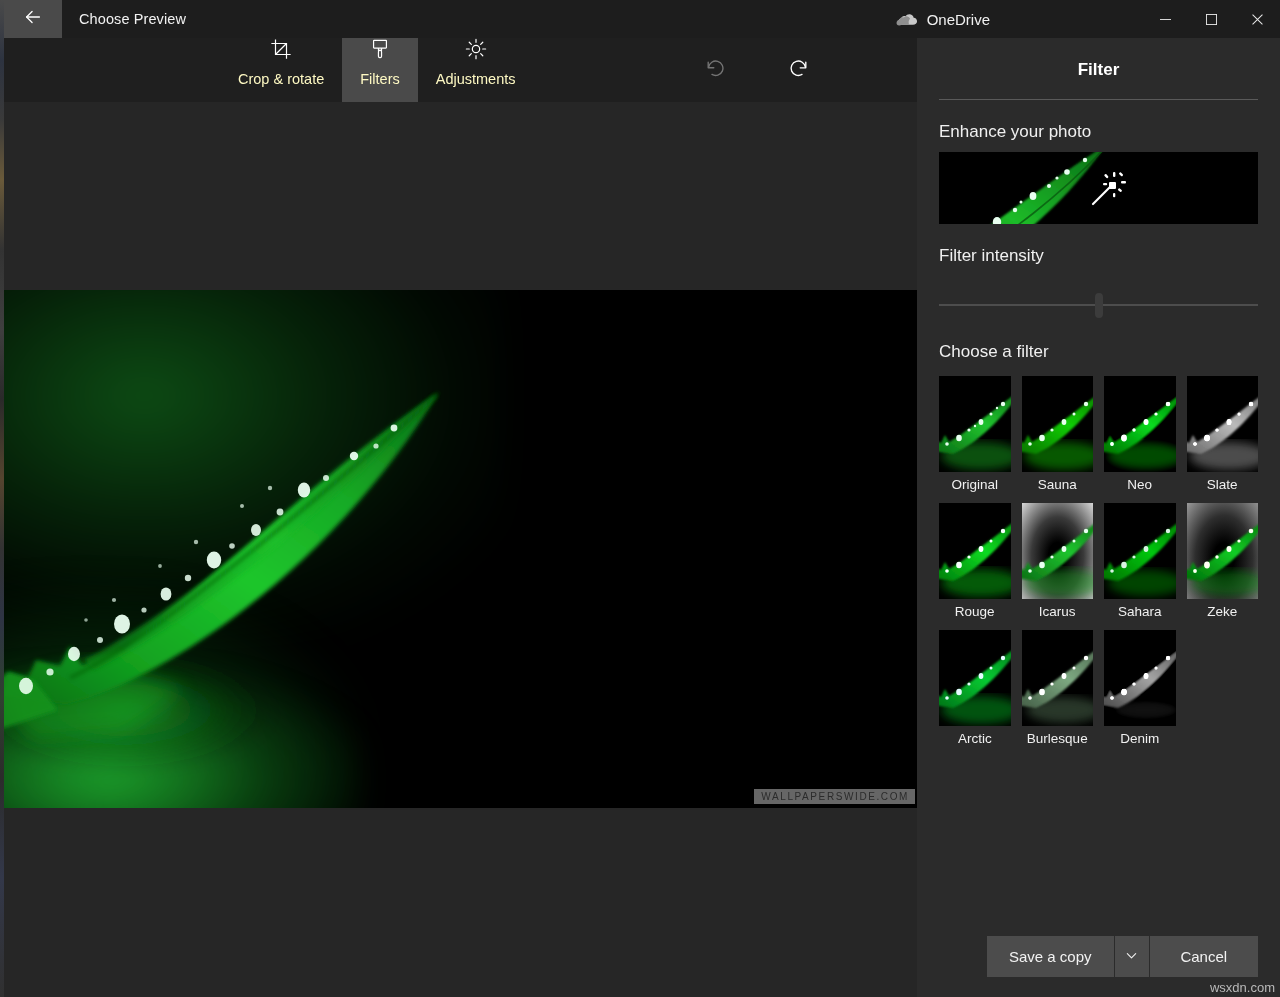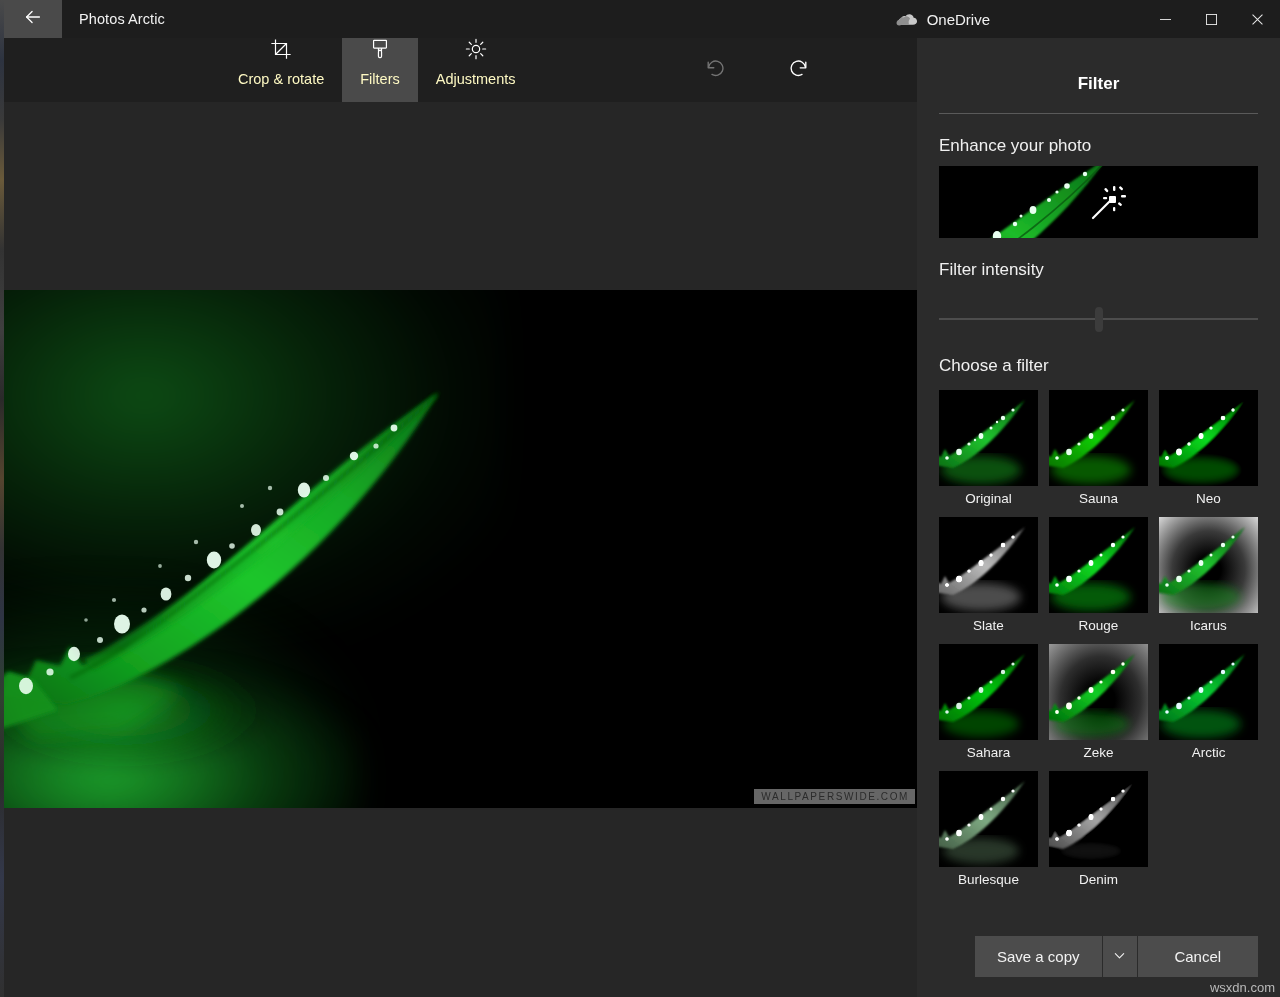--- a/index.html
+++ b/index.html
@@ -130,21 +130,21 @@
   }
 
   
   .panel {
     position: absolute; right: 0; top: 38px; width: 363px; height: 959px;
     background: #2b2b2b;
     z-index: 18;
   }
   .panel-title {
     text-align: center; color: #fff; font-size: 17px; font-weight: bold;
-    padding-top: 36px;
+    padding-top: 22px;
   }
   .panel-rule {
     margin: 19px 22px 0 22px; height: 1px; background: #5a5a5a;
   }
   .sec-head {
     color: #f0f0f0; font-size: 17px; margin: 22px 0 0 22px;
   }
   .enhance-thumb {
     position: relative;
     margin: 10px 22px 0 22px; height: 72px; background: #000;
@@ -164,40 +164,40 @@
   }
   .slider-thumb {
     position: absolute; left: 50%; top: 3px;
     width: 8px; height: 25px; margin-left: -4px;
     background: #3c3c3c; border-radius: 4px;
     cursor: pointer;
   }
 
   .filters-grid {
     margin: 14px 22px 0 22px;
-    display: grid; grid-template-columns: repeat(3, 1fr);
+    display: grid; grid-template-columns: repeat(4, 1fr);
     column-gap: 11px; row-gap: 8px;
     max-height: 524px; overflow: hidden;
   }
   .fcell { cursor: pointer; }
   .fthumb {
     position: relative; width: 100%; height: 96px;
     background: #000; overflow: hidden;
   }
   .fcell.selected .fthumb { outline: 2px solid #8a8a8a; outline-offset: -2px; }
   .fthumb .fleaf {
     position: absolute; left: -6px; top: -4px; width: 110px; height: 105px;
   }
   .flabel {
     text-align: center; color: #f0f0f0; font-size: 13.5px;
     padding: 5px 0 3px 0; white-space: nowrap;
   }
 
   .panel-actions {
-    position: absolute; left: 22px; right: 22px; bottom: 20px;
+    position: absolute; left: 34px; right: 22px; bottom: 20px;
     display: flex; gap: 1px; padding-left: 36px;
   }
   .save-group { display: flex; flex: 0 0 auto; }
   .btn {
     background: #4c4c4c; color: #f2f2f2;
     border: none; font-size: 15px; font-family: "Liberation Sans", sans-serif;
     cursor: pointer;
   }
   .btn-save { height: 41px; padding: 0 22px; }
   .btn-caret {
@@ -225,21 +225,21 @@
 
     <div class="back-btn">
       <span>
         <svg viewBox="0 0 24 24" fill="none" stroke="#ffffff" stroke-width="1.4" stroke-linecap="round" stroke-linejoin="round">
           <path d="M19 12H5"></path>
             <path d="M11 6l-6 6 6 6"></path>
         </svg>
       </span>
     </div>
 
-    <div class="app-title">Photos Arctic</div>
+    <div class="app-title">Choose Preview</div>
 
     <div class="onedrive">
       <span class="od-cloud">
         <svg viewBox="0 0 28 18" width="22" height="16">
           <path d="M7.6 16.4h14.0c3.0 0 5.2-2.0 5.2-4.6 0-2.4-1.8-4.3-4.3-4.5
                    -.5-2.6-2.7-4.5-5.5-4.5-2.1 0-3.9 1.1-4.9 2.8
                    -.5-.3-1.1-.4-1.7-.4-1.9 0-3.5 1.4-3.8 3.2
                    -2.1.3-3.7 2.0-3.7 4.1 0 2.2 1.9 3.9 4.7 3.9z" fill="#c9c9c9"></path>
           <path d="M7.6 16.4h9.2c-1.2-2.3-1.0-5.6 1.1-7.6
                    -1.0-2.3-3.0-3.5-5.3-3.2-1.1.2-2.0.7-2.7 1.5

